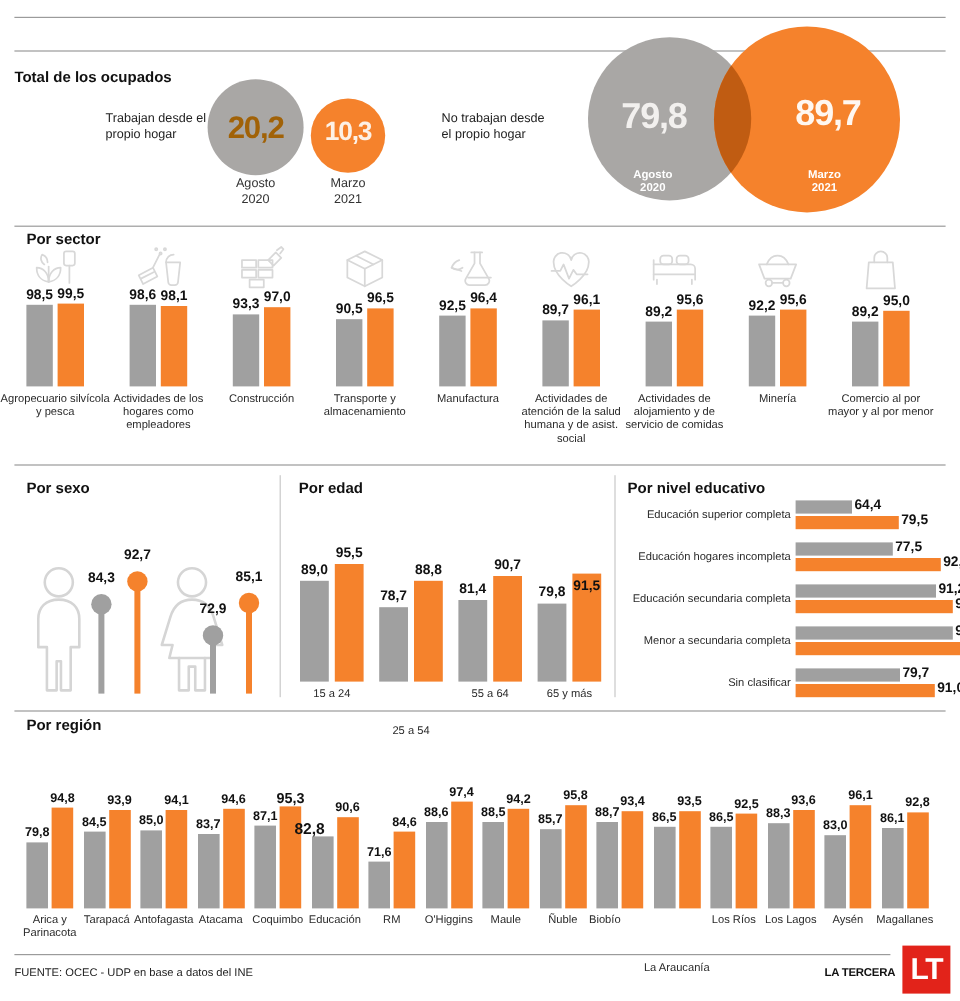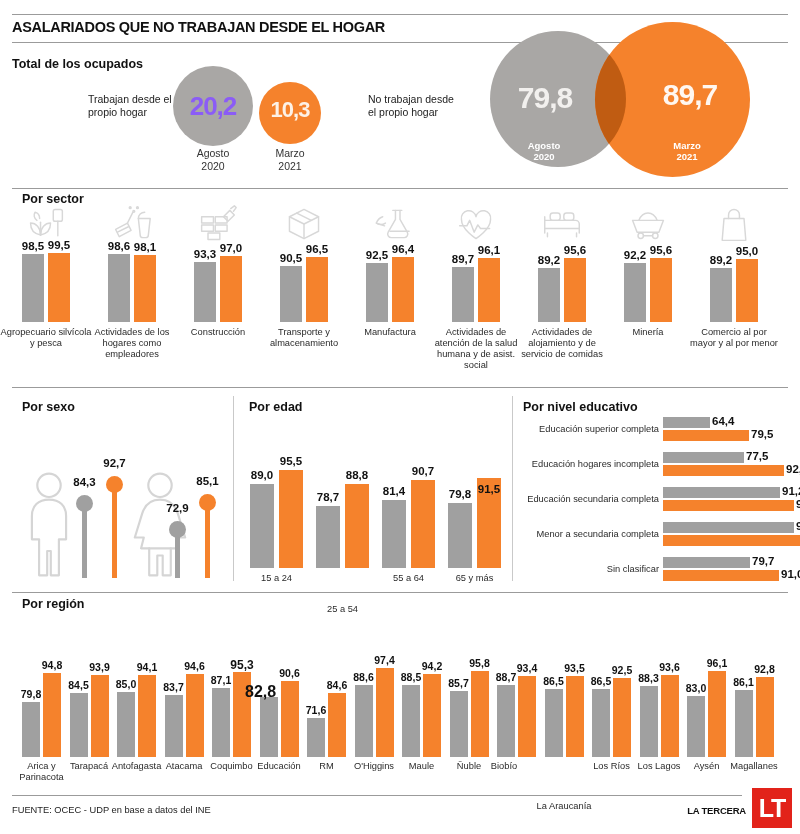--- a/index.html
+++ b/index.html
@@ -117,30 +117,29 @@
     display: flex; align-items: center; justify-content: center;
     letter-spacing: -1px; font-family: "Liberation Sans", sans-serif;
   }
 </style>
 </head>
 <body>
 
 <div class="page">
 
   <div class="rule" id="hdr-rule-top"></div>
-  <div id="main-title">ASALARIADOS QUE NO TRABAJAN DESDE EL HOGAR</div>
   <div class="rule" id="hdr-rule-bot"></div>
   <div id="total-title">Total de los ocupados</div>
 
   <div>
 
     <div class="side-label" style="left:88px; top:93px; width:115px;">Trabajan desde el<br>propio hogar</div>
 
     <div class="circ" style="left:173px; top:66px; width:80px; height:80px; background:#a9a7a5;"></div>
-    <div class="circ-num" style="left:173px; top:93px; width:80px; text-align:center; font-size:26px; color:#8b5cf6;">20,2</div>
+    <div class="circ-num" style="left:173px; top:93px; width:80px; text-align:center; font-size:26px; color:#a16207;">20,2</div>
     <div class="circ-cap" style="left:173px; top:147px; width:80px;">Agosto<br>2020</div>
 
     <div class="circ" style="left:259px; top:82px; width:62px; height:62px; background:#f5822c;"></div>
     <div class="circ-num" style="left:259px; top:99px; width:62px; text-align:center; font-size:22px; color:#fdf1e6;">10,3</div>
     <div class="circ-cap" style="left:259px; top:147px; width:62px;">Marzo<br>2021</div>
 
     <div class="side-label" style="left:368px; top:93px; width:120px;">No trabajan desde<br>el propio hogar</div>
 
     <div class="circ" style="left:490px; top:31px; width:136px; height:136px; background:#a9a7a5;"></div>
 
@@ -419,21 +418,21 @@
       <div class="barval" style="font-size: 10.5px; left: 160.5px; width: 26px; text-align: center; top: 681px;">83,7</div>
       <div class="bar orange" style="position: absolute; left: 185.5px; width: 18px; top: 674px; height: 83px;"></div>
       <div class="barval" style="font-size: 10.5px; left: 181.5px; width: 26px; text-align: center; top: 660px;">94,6</div>
       <div class="region-label" style="left: 184px; top: 761px;">Atacama</div>
       <div class="bar gray" style="position: absolute; left: 212px; width: 18px; top: 688px; height: 69px;"></div>
       <div class="barval" style="font-size: 10.5px; left: 208px; width: 26px; text-align: center; top: 674px;">87,1</div>
       <div class="bar orange" style="position: absolute; left: 233px; width: 18px; top: 672px; height: 85px;"></div>
       <div class="barval" style="font-size: 12px; left: 229px; width: 26px; text-align: center; top: 658px;">95,3</div>
       <div class="region-label" style="left: 231.5px; top: 761px;">Coquimbo</div>
       <div class="bar gray" style="position: absolute; left: 259.5px; width: 18px; top: 697px; height: 60px;"></div>
-      <div class="barval" style="font-size: 16px; left: 245px; width: 26px; text-align: center; top: 683px;">82,8</div>
+      <div class="barval" style="font-size: 13px; left: 245px; width: 26px; text-align: center; top: 683px;">82,8</div>
       <div class="bar orange" style="position: absolute; left: 280.5px; width: 18px; top: 681px; height: 76px;"></div>
       <div class="barval" style="font-size: 10.5px; left: 276.5px; width: 26px; text-align: center; top: 667px;">90,6</div>
       <div class="region-label" style="left: 279px; top: 761px;">Educación</div>
       <div class="bar gray" style="position: absolute; left: 307px; width: 18px; top: 718px; height: 39px;"></div>
       <div class="barval" style="font-size: 10.5px; left: 303px; width: 26px; text-align: center; top: 704px;">71,6</div>
       <div class="bar orange" style="position: absolute; left: 328px; width: 18px; top: 693px; height: 64px;"></div>
       <div class="barval" style="font-size: 10.5px; left: 324px; width: 26px; text-align: center; top: 679px;">84,6</div>
       <div class="region-label" style="left: 326.5px; top: 761px;">RM</div>
       <div class="bar gray" style="position: absolute; left: 354.5px; width: 18px; top: 685px; height: 72px;"></div>
       <div class="barval" style="font-size: 10.5px; left: 350.5px; width: 26px; text-align: center; top: 671px;">88,6</div>

